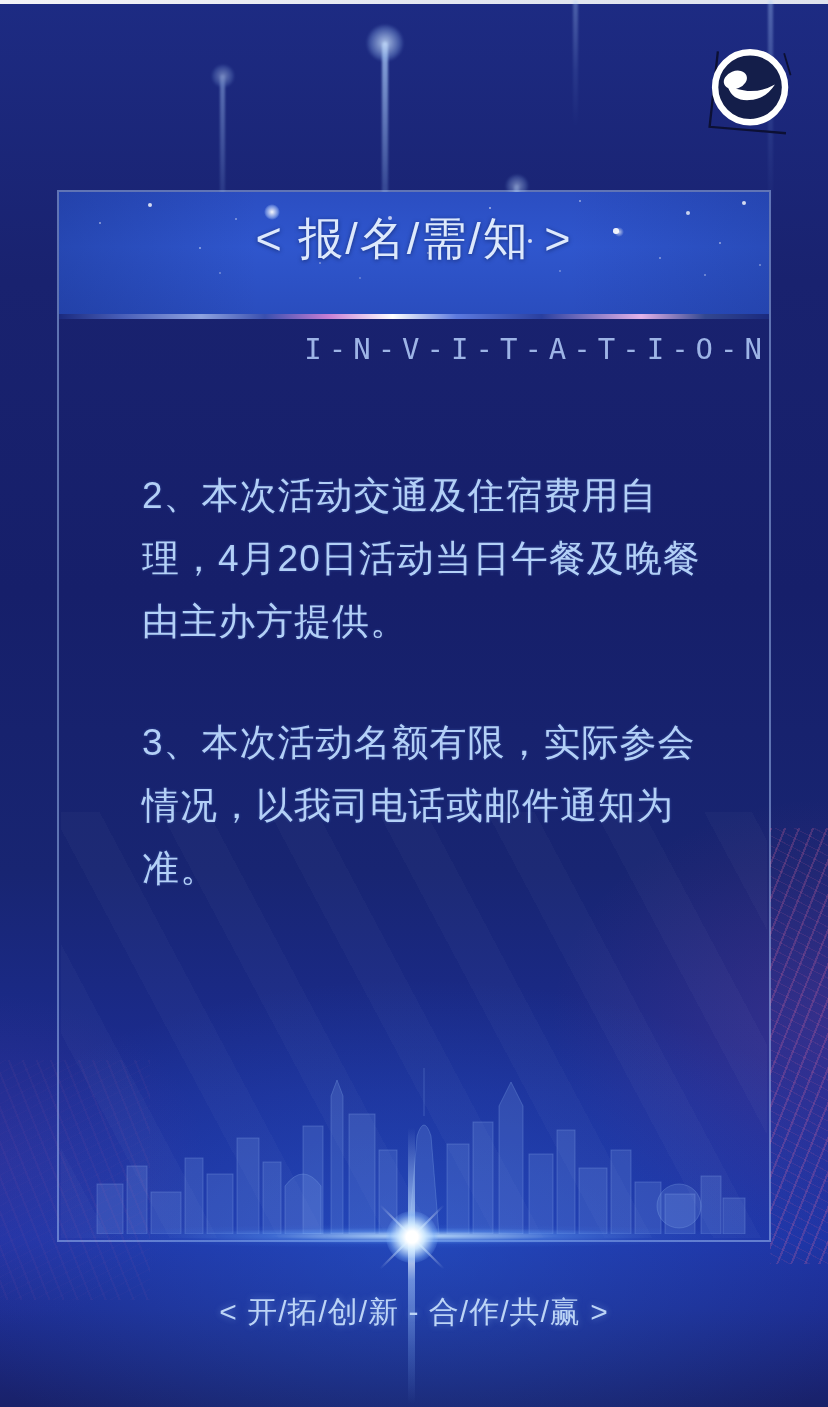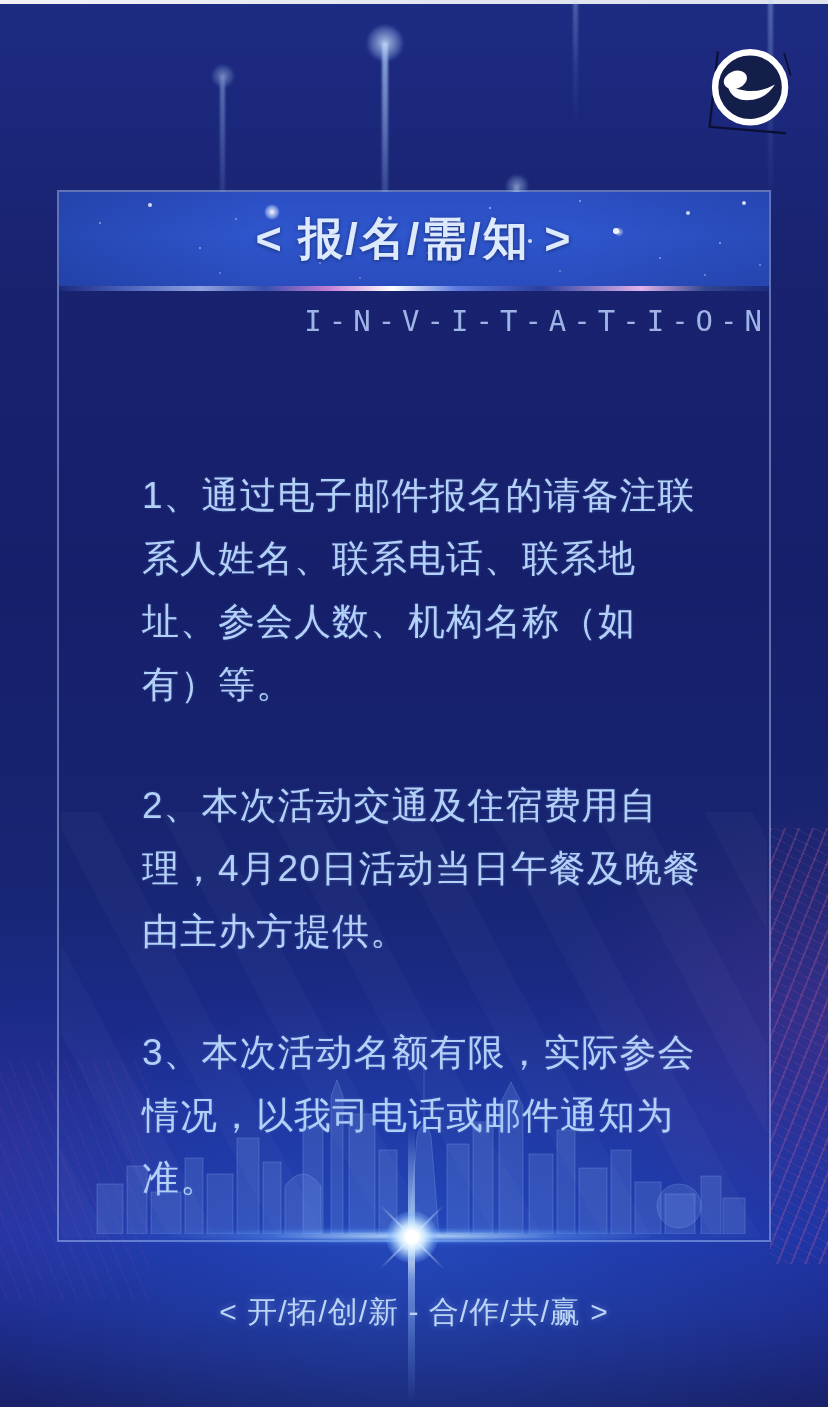--- a/index.html
+++ b/index.html
@@ -24,26 +24,26 @@
   .trail.t3{left:514px;top:185px;height:112px;opacity:.6;}
   .trail.t4{left:573px;top:0;height:128px;opacity:.4;}
   .trail.t4::before{display:none;}
   .trail.t5{left:768px;top:0;height:215px;opacity:.45;}
   .trail.t5::before{display:none;}
   
   .logo{position:absolute;right:31px;top:44px;width:92px;height:92px;}
   
   .panel{position:absolute;left:57px;top:190px;width:714px;height:1052px;box-sizing:border-box;
     border:2px solid rgba(165,195,245,.5);}
-  .band{position:relative;height:94px;overflow:hidden;
+  .band{position:relative;height:122px;overflow:hidden;
     background:
       radial-gradient(circle 11px at 213px 20px, rgba(255,255,255,.95), rgba(190,215,255,.4) 55%, transparent 72%),
       radial-gradient(circle 7px at 560px 40px, rgba(255,255,255,.7), transparent 70%),
       linear-gradient(90deg, rgba(18,38,118,.3), transparent 28%, transparent 72%, rgba(18,38,118,.22)),
-      linear-gradient(180deg,#2b4ec2,#2f56cd 45%,#2a4dbe); font-weight: bold;}
+      linear-gradient(180deg,#2b4ec2,#2f56cd 45%,#2a4dbe);}
   .band-stars{position:absolute;left:0;top:0;width:2px;height:2px;border-radius:50%;background:transparent;
     box-shadow:
       40px 30px 0 0 rgba(255,255,255,.5), 90px 12px 0 1px rgba(255,255,255,.8),
       140px 55px 0 0 rgba(220,235,255,.6), 176px 26px 0 0 rgba(255,255,255,.45),
       260px 70px 0 0 rgba(255,255,255,.4), 330px 25px 0 1px rgba(255,255,255,.7),
       368px 60px 0 0 rgba(255,255,255,.5), 430px 15px 0 0 rgba(255,255,255,.6),
       470px 48px 0 1px rgba(255,255,255,.8), 520px 8px 0 0 rgba(255,255,255,.5),
       556px 38px 0 2px rgba(255,255,255,.9), 600px 65px 0 0 rgba(255,255,255,.45),
       628px 20px 0 1px rgba(255,255,255,.75), 660px 50px 0 0 rgba(255,255,255,.5),
       684px 10px 0 1px rgba(255,255,255,.8), 700px 72px 0 0 rgba(255,255,255,.4),
@@ -109,21 +109,20 @@
 
   <div class="panel">
     <div class="band">
       <span class="band-stars"></span>
       <div class="band-title">&lt; 报/名/需/知 &gt;</div>
     </div>
     <div class="shimmer"></div>
     <div class="subtitle">I-N-V-I-T-A-T-I-O-N</div>
 
     <div class="notices">
-      <p>1、通过电子邮件报名的请备注联系人姓名、联系电话、联系地址、参会人数、机构名称（如有）等。</p>
       <p>2、本次活动交通及住宿费用自理，4月20日活动当日午餐及晚餐由主办方提供。</p>
       <p>3、本次活动名额有限，实际参会情况，以我司电话或邮件通知为准。</p>
     </div>
 
     <div class="panel-streaks"></div>
 
     <div class="skyline">
       <svg viewBox="0 0 670 168" width="670" height="168" preserveAspectRatio="none">
         <g fill="rgba(130,170,235,0.22)" stroke="rgba(150,190,245,0.28)" stroke-width="1">
           <rect x="18" y="118" width="26" height="50"></rect>

